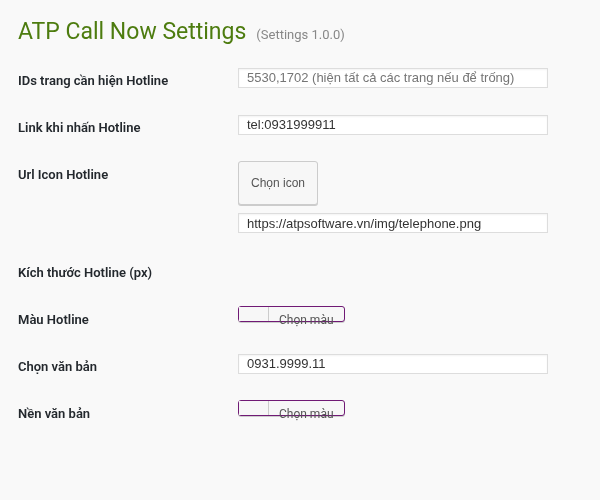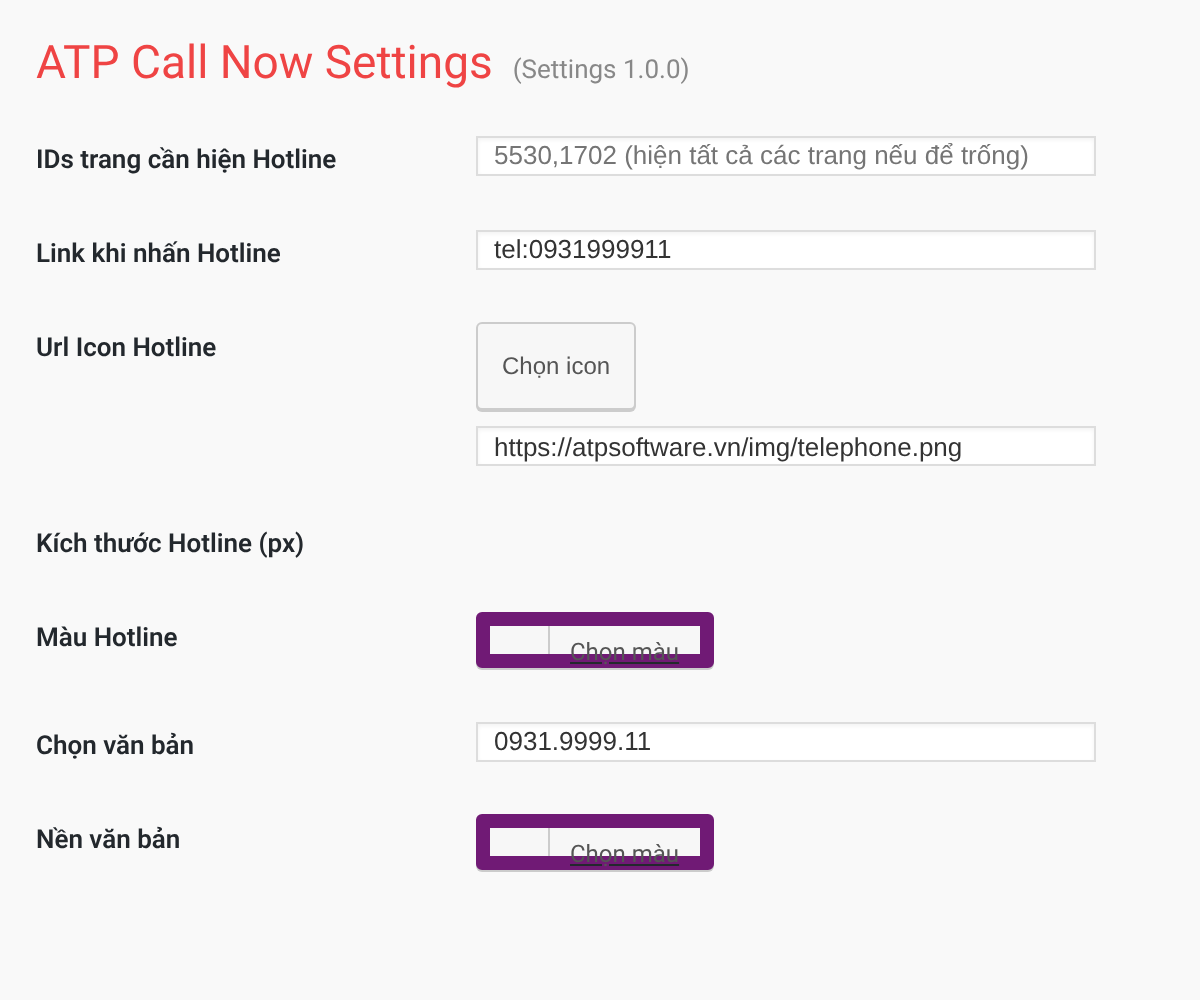--- a/index.html
+++ b/index.html
@@ -11,21 +11,21 @@
     color: #23282d;
     width: 600px;
     height: 500px;
     overflow: hidden;
   }
   .header { margin-bottom: 22px; }
   h1 {
     display: inline;
     font-size: 23px;
     font-weight: 400;
-    color: #ef4444;
+    color: #4d7c0f;
     margin: 0;
   }
   .version {
     font-size: 13px;
     color: #888;
     margin-left: 6px;
   }
   .row {
     display: flex;
     align-items: flex-start;
@@ -60,26 +60,25 @@
     color: #555;
     font-size: 12px;
     line-height: 26px;
     border-radius: 3px;
     cursor: pointer;
     box-shadow: 0 1px 0 #ccc;
   }
   .color-picker {
     display: inline-flex;
     align-items: stretch;
-    border: 7px solid #701a75;
+    border: 1px solid #701a75;
     border-radius: 3px;
     background: #f7f7f7;
     box-shadow: 0 1px 0 #ccc;
-    height: 28px;
-    text-decoration: underline;
+    height: 16px;
   }
   .color-swatch {
     width: 30px;
     background: #f7f7f7;
     border-right: 1px solid #ccc;
   }
   .color-label {
     padding: 0 10px;
     font-size: 12px;
     color: #555;

